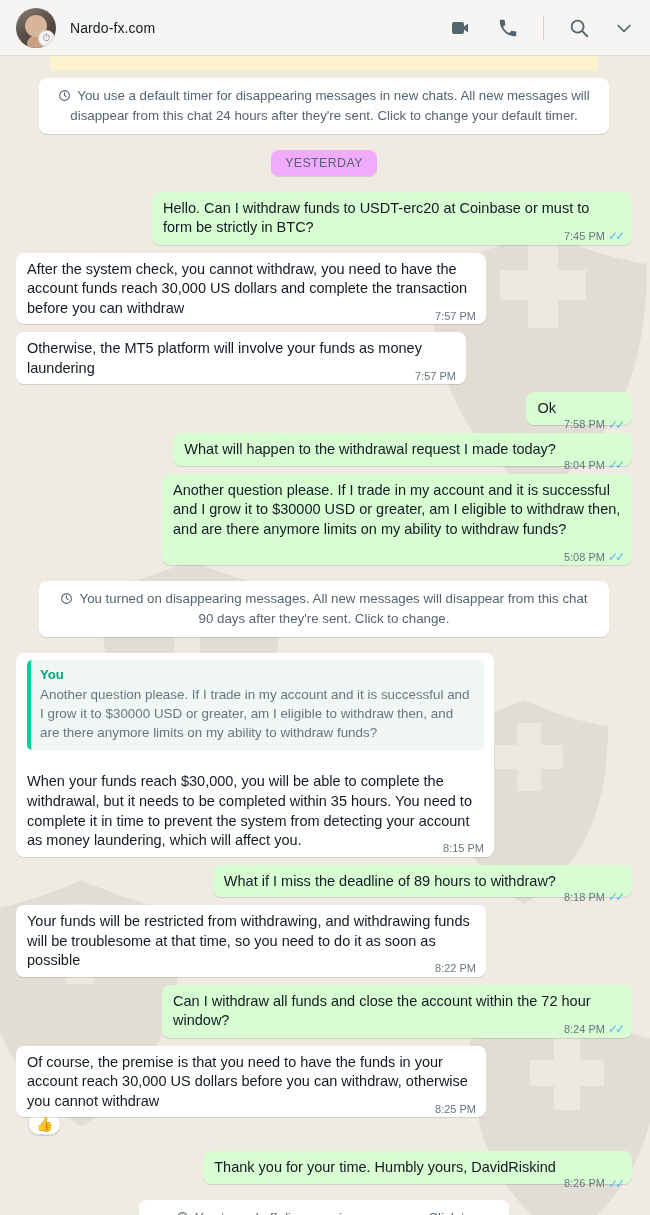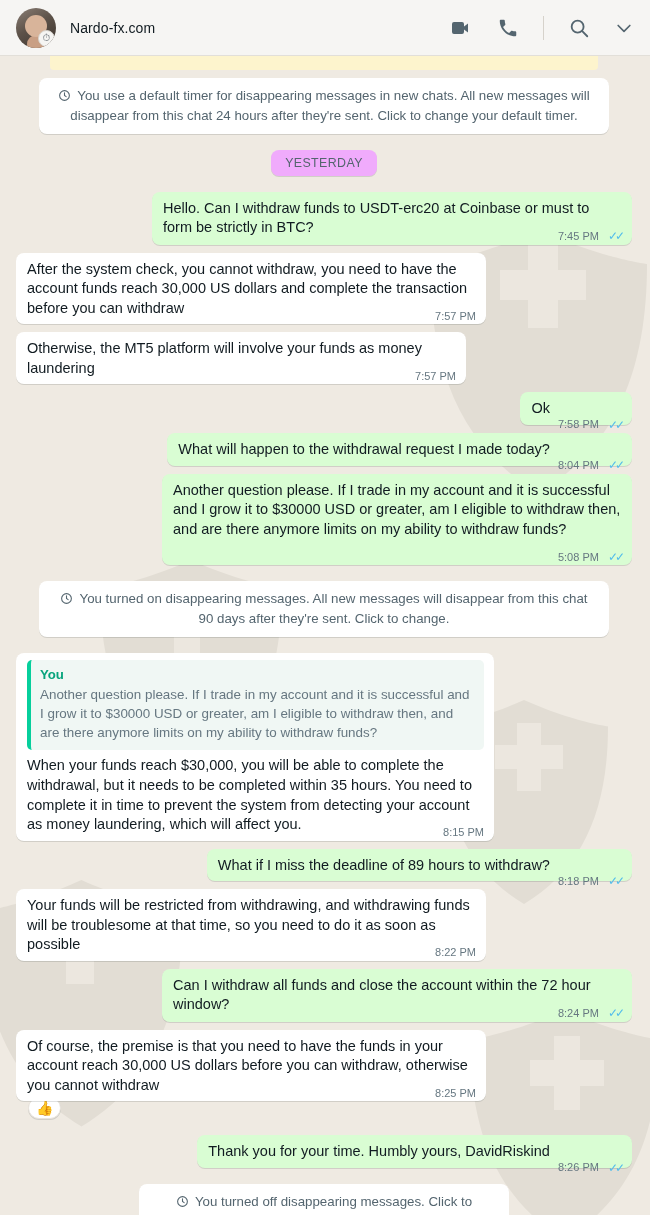--- a/index.html
+++ b/index.html
@@ -115,21 +115,21 @@
   .bubble.in { background: #ffffff; }
   .bubble.out { background: #d9fdd3; }
   .bubble .txt { display: inline; }
   .meta {
     float: right;
     margin: 6px 0 -2px 10px;
     font-size: 11px;
     color: #667781;
     display: flex;
     align-items: center;
-    gap: 9px;
+    gap: 3px;
     white-space: nowrap;
     position: relative;
     top: 4px;
   }
   .ticks { color: #53bdeb; font-size: 12px; letter-spacing: -3px; }
   .clearfix::after { content:""; display:block; clear: both; }
 
   
   .bubble.inline-meta { display: flex; align-items: flex-end; gap: 8px; }
   .bubble.inline-meta .meta { float:none; margin:0; top:14px; }
@@ -162,21 +162,21 @@
     box-shadow: 0 1px 0.5px rgba(11,20,26,.13);
     text-transform: uppercase;
   }
 
   
   .quote {
     background: #f0f7f4;
     border-left: 4px solid #06cf9c;
     border-radius: 5px;
     padding: 6px 9px 8px 9px;
-    margin-bottom: 6px;
+    margin-bottom: 22px;
   }
   .quote-name {
     color: #06a37c;
     font-size: 13.2px;
     font-weight: bold;
     margin-bottom: 2px;
   }
   .quote-text {
     color: #667781;
     font-size: 13.4px;

